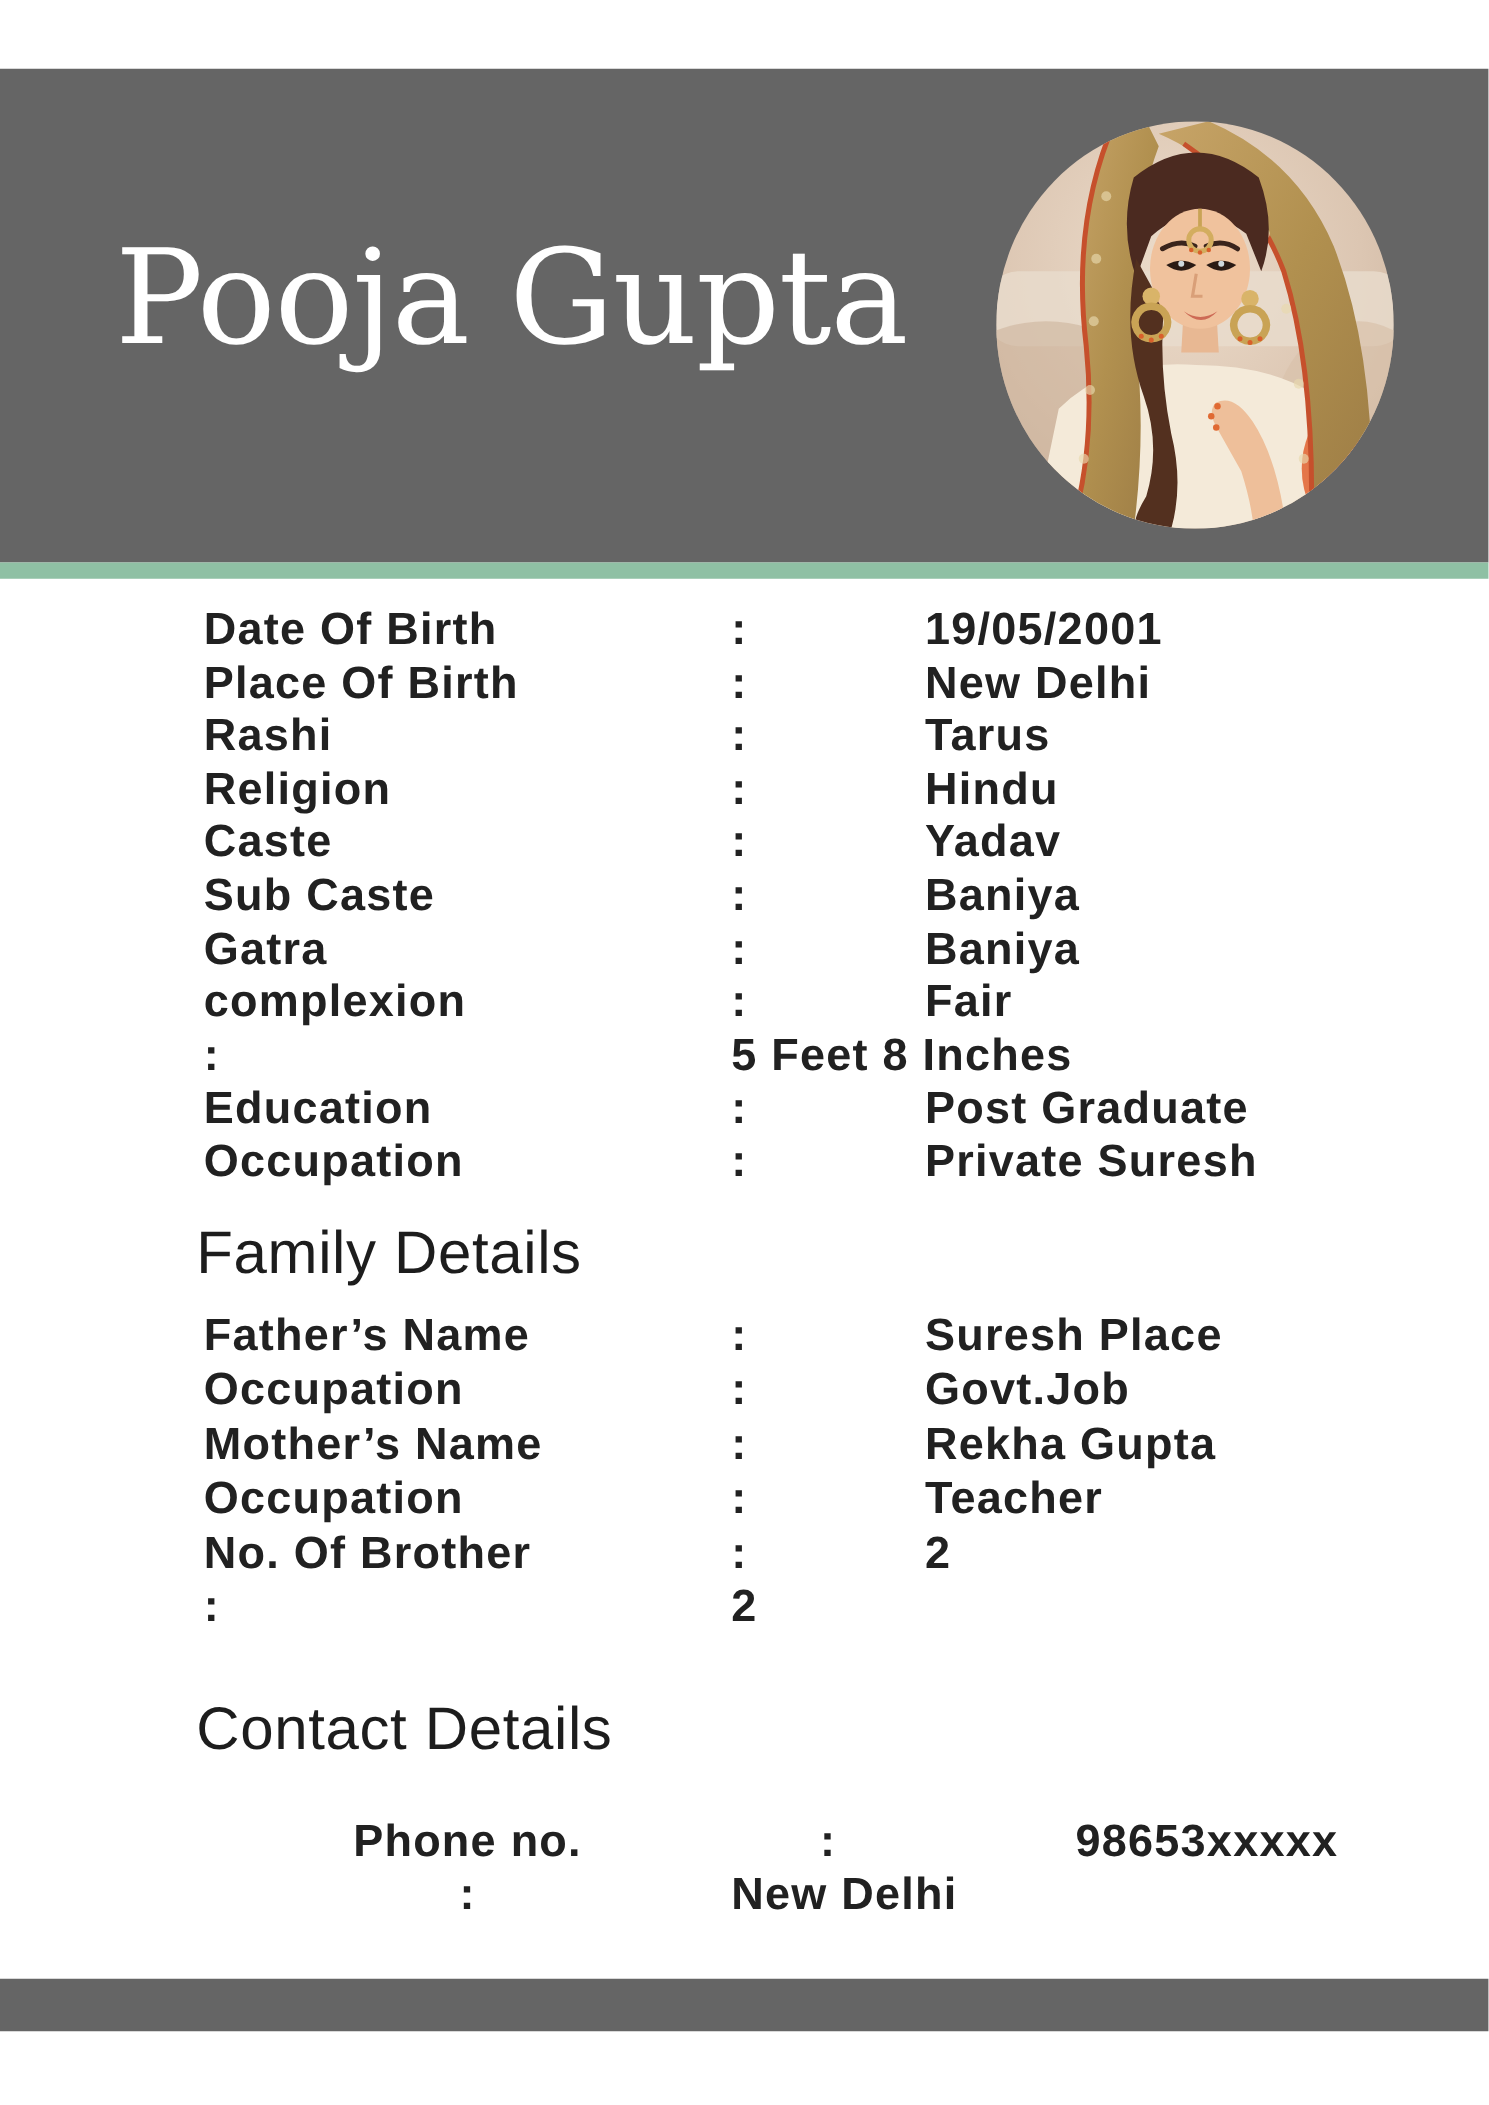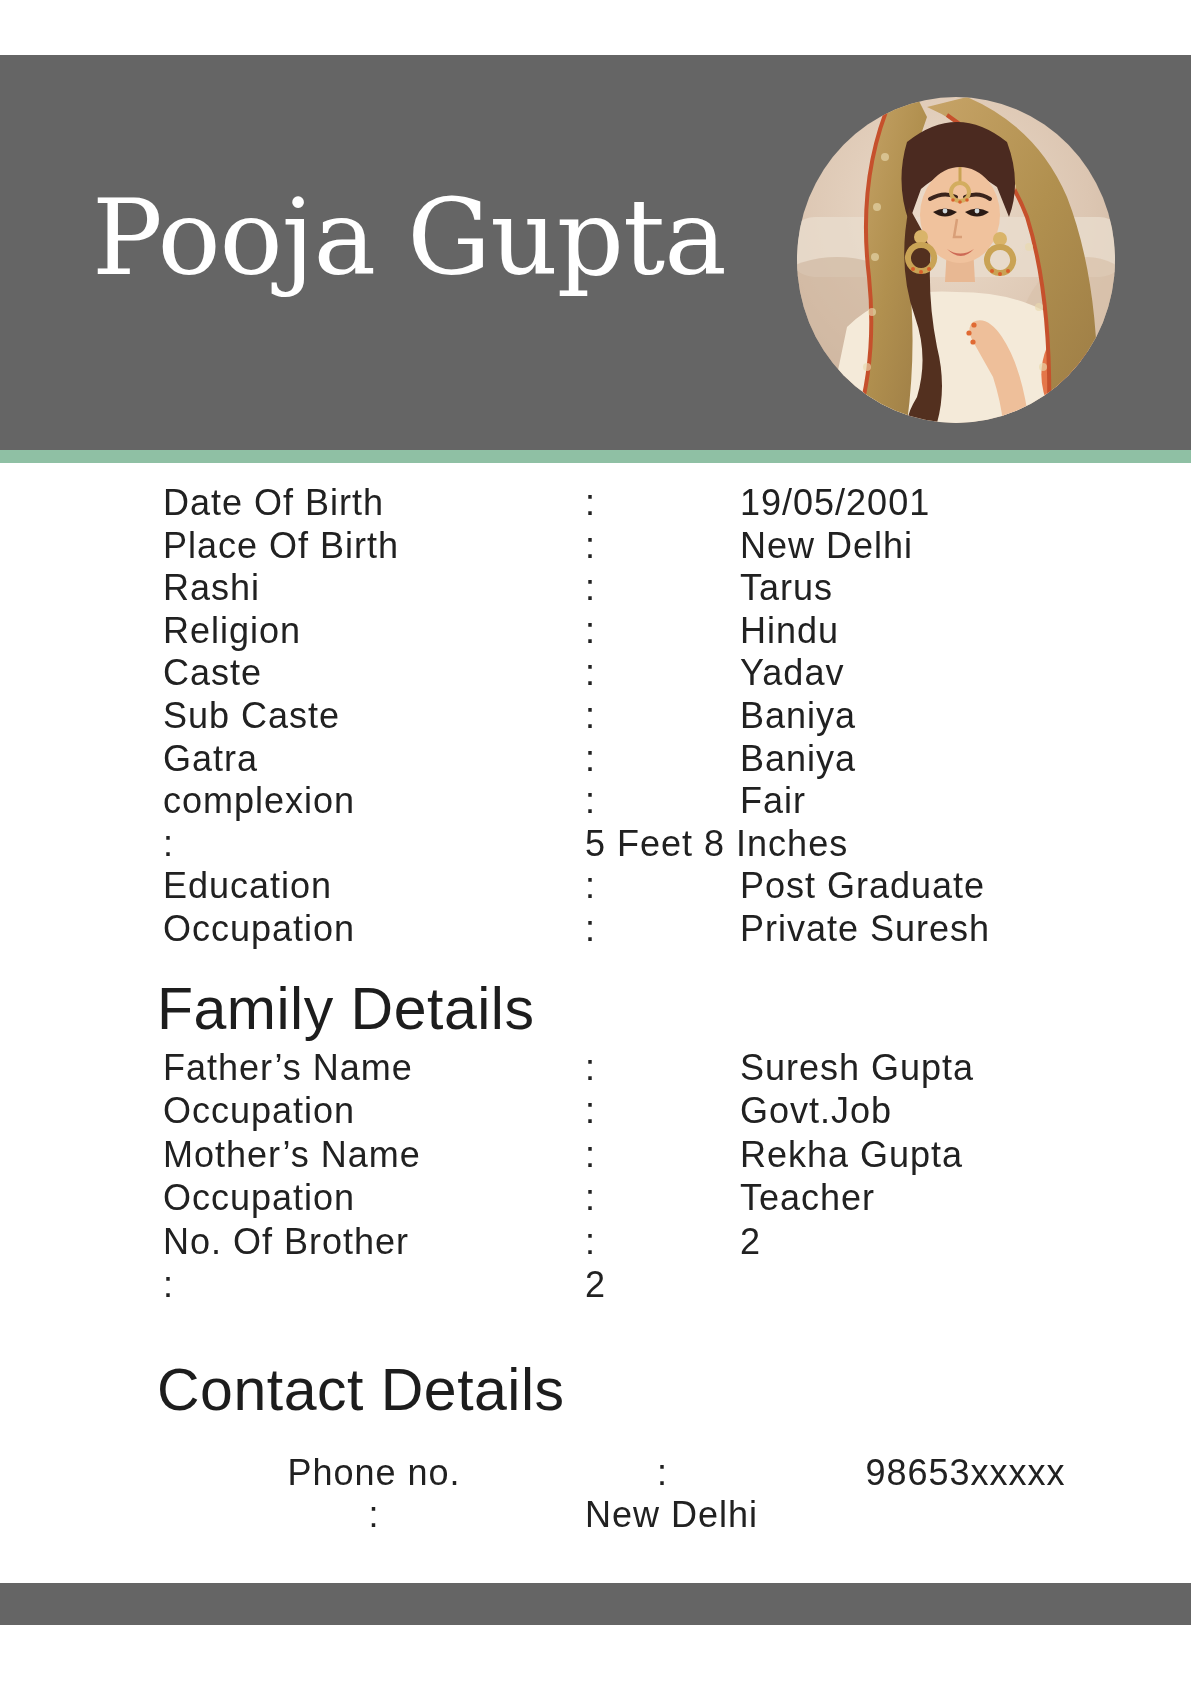--- a/index.html
+++ b/index.html
@@ -15,22 +15,22 @@
               overflow:hidden;}
   .photo-wrap svg{display:block;width:100%;height:100%;}
   .rows{position:absolute;left:0;width:1191px;padding-left:163px;box-sizing:border-box;}
   .row{display:grid;grid-template-columns:422px 155px auto;align-items:baseline;}
   .rows-personal{top:482px;}
   .rows-personal .row{line-height:42.6px;}
   .rows-family{top:1046px;}
   .rows-family .row{line-height:43.4px;}
   .rows-contact{top:1452px;}
   .rows-contact .row{line-height:41.5px;text-align:center;}
-  .lbl,.sep,.val{font-size:36px;letter-spacing:1px;font-weight:400;color:#212121;white-space:nowrap;}
-  .heading{position:absolute;font-size:59px;letter-spacing:0.5px;color:#1d1d1d;white-space:nowrap;}
+  .lbl,.sep,.val{font-size:36px;letter-spacing:1px;font-weight:700;color:#212121;white-space:nowrap;}
+  .heading{position:absolute;font-size:48px;letter-spacing:0.5px;color:#1d1d1d;white-space:nowrap;}
   .heading-family{left:157px;top:975px;}
   .heading-contact{left:157px;top:1356px;}
 </style>
 </head>
 <body>
 
 <div class="page">
 
   <div class="band band-top"></div>
   <div class="accent"></div>
@@ -182,21 +182,21 @@
         <span class="val">Private Suresh</span>
       </div>
   </div>
 
   <div class="heading heading-family">Family Details</div>
 
   <div class="rows rows-family">
     <div class="row">
         <span class="lbl">Father’s Name</span>
         <span class="sep">:</span>
-        <span class="val">Suresh Gupta</span>
+        <span class="val">Suresh Place</span>
       </div>
     <div class="row">
         <span class="lbl">Occupation</span>
         <span class="sep">:</span>
         <span class="val">Govt.Job</span>
       </div>
     <div class="row">
         <span class="lbl">Mother’s Name</span>
         <span class="sep">:</span>
         <span class="val">Rekha Gupta</span>

